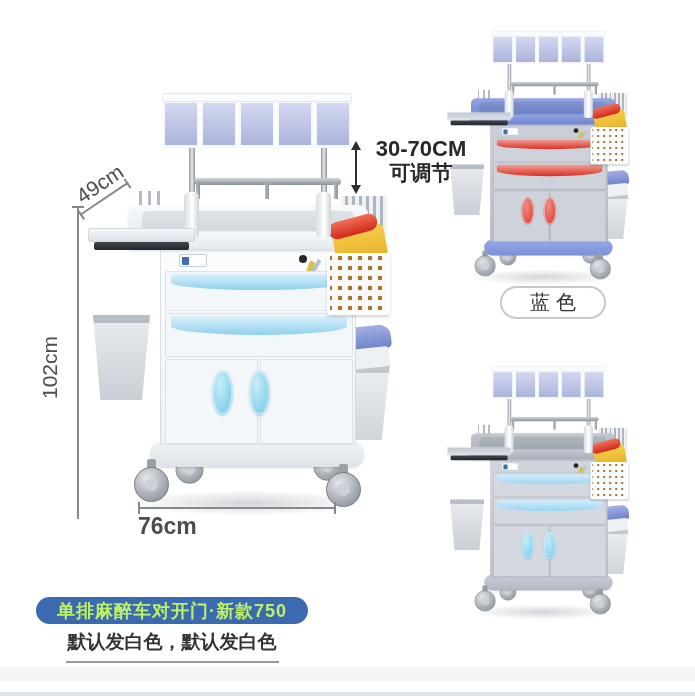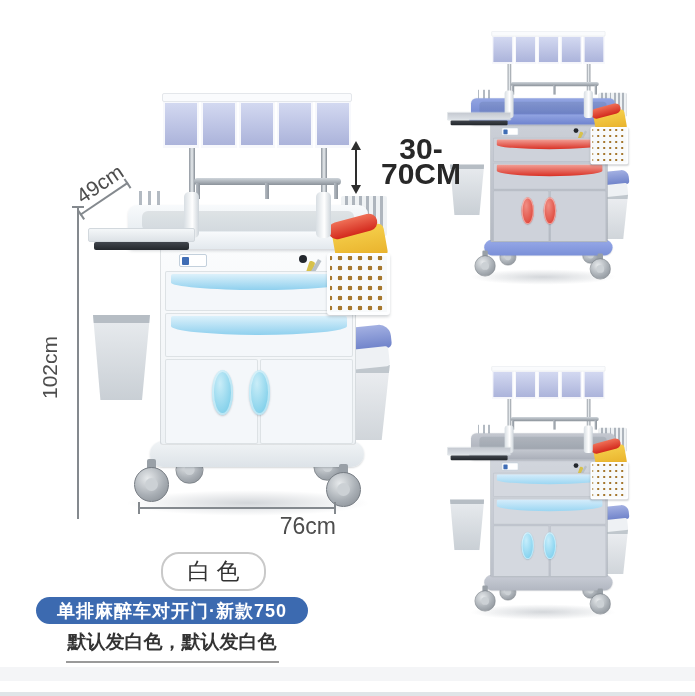--- a/index.html
+++ b/index.html
@@ -91,37 +91,37 @@
   #h-line{left:77px;top:207px;width:2px;height:312px;background:#84898e}
   #h-line::before{content:"";position:absolute;left:-5px;top:-1px;width:12px;height:2px;background:#84898e}
   #h-text{left:38px;top:336px;writing-mode:vertical-rl;transform:rotate(180deg);font-size:21px;font-weight:500}
   #d-line{left:80px;top:214px;width:58px;height:2px;background:#84898e;transform:rotate(-34deg);transform-origin:0 50%}
   #d-line::before,#d-line::after{content:"";position:absolute;width:2px;height:11px;top:-4px;background:#84898e}
   #d-line::before{left:0}#d-line::after{right:0}
   #d-text{left:58px;top:172px;width:84px;text-align:center;transform:rotate(-34deg);font-size:21px;font-weight:500}
   #w-line{left:138px;top:507px;width:198px;height:2px;background:#84898e}
   #w-line::before,#w-line::after{content:"";position:absolute;width:2px;height:12px;top:-5px;background:#84898e}
   #w-line::before{left:0}#w-line::after{right:0}
-  #w-text{left:138px;top:513px;width:198px;text-align:right;font-size:23px;font-weight:400}
+  #w-text{left:138px;top:513px;width:198px;text-align:left;font-size:23px;font-weight:700}
   #arrow{left:350px;top:141px;width:12px;height:53px}
   #arrow .ln{position:absolute;left:5px;top:6px;width:2px;height:41px;background:#2e2e2e}
   #arrow::before{content:"";position:absolute;left:1px;top:0;border-left:5px solid transparent;border-right:5px solid transparent;border-bottom:9px solid #2e2e2e}
   #arrow::after{content:"";position:absolute;left:1px;bottom:0;border-left:5px solid transparent;border-right:5px solid transparent;border-top:9px solid #2e2e2e}
   #pole-text{left:368px;top:136px;width:106px;text-align:center;color:#282828}
-  #pole-range{font-size:30px;font-weight:700;line-height:25px}
+  #pole-range{font-size:22px;font-weight:700;line-height:25px}
   #pole-adjust{font-size:21px;font-weight:700;line-height:24px}
 
   
   .pill{position:absolute;z-index:20;display:flex;align-items:center;justify-content:center;background:#fff;
         border:2px solid #c9c9c9;border-radius:18px;color:#333;font-weight:500;letter-spacing:6px;text-indent:6px}
   #pill-white{left:161px;top:552px;width:101px;height:35px;font-size:23px}
   #pill-blue{left:500px;top:286px;width:102px;height:29px;font-size:20px}
   #pill-gray{left:499px;top:620px;width:102px;height:29px;font-size:20px}
   #badge{position:absolute;z-index:20;left:36px;top:597px;width:272px;height:27px;background:#3c6ab0;border-radius:14px;
-         color:#ffffff;font-size:18px;font-weight:700;display:flex;align-items:center;justify-content:center;letter-spacing:1px}
+         color:#bef264;font-size:18px;font-weight:700;display:flex;align-items:center;justify-content:center;letter-spacing:1px}
   #note{position:absolute;z-index:20;left:36px;top:629px;width:272px;text-align:center;font-size:19px;font-weight:700;color:#333}
   #note span{display:inline-block;border-bottom:2px solid #9a9a9a;padding:0 2px 6px}
   #strip{position:absolute;left:0;top:667px;width:695px;height:14px;background:#f4f5f7}
   #bline{position:absolute;left:0;top:692px;width:695px;height:4px;background:#dfe5e8}
 </style>
 </head>
 <body>
 
 <div id="stage">
 
@@ -391,23 +391,24 @@
   <div class="anno" id="h-text">102cm</div>
   <div class="anno" id="d-line"></div>
   <div class="anno" id="d-text">49cm</div>
   <div class="anno" id="w-line"></div>
   <div class="anno" id="w-text">76cm</div>
   <div class="anno" id="arrow">
     <div class="ln"></div>
   </div>
   <div class="anno" id="pole-text">
     <div id="pole-range">30-70CM</div>
-  </div>
-
-  <div class="pill" id="pill-white">白色</div>
+    <div id="pole-adjust">可调节</div>
+  </div>
+
+  <div class="pill" id="pill-blue">蓝色</div>
 
   <div id="badge">单排麻醉车对开门·新款750</div>
   <div id="note">
     <span>默认发白色，默认发白色</span>
   </div>
 
   <div id="strip"></div>
   <div id="bline"></div>
 </div>
 

